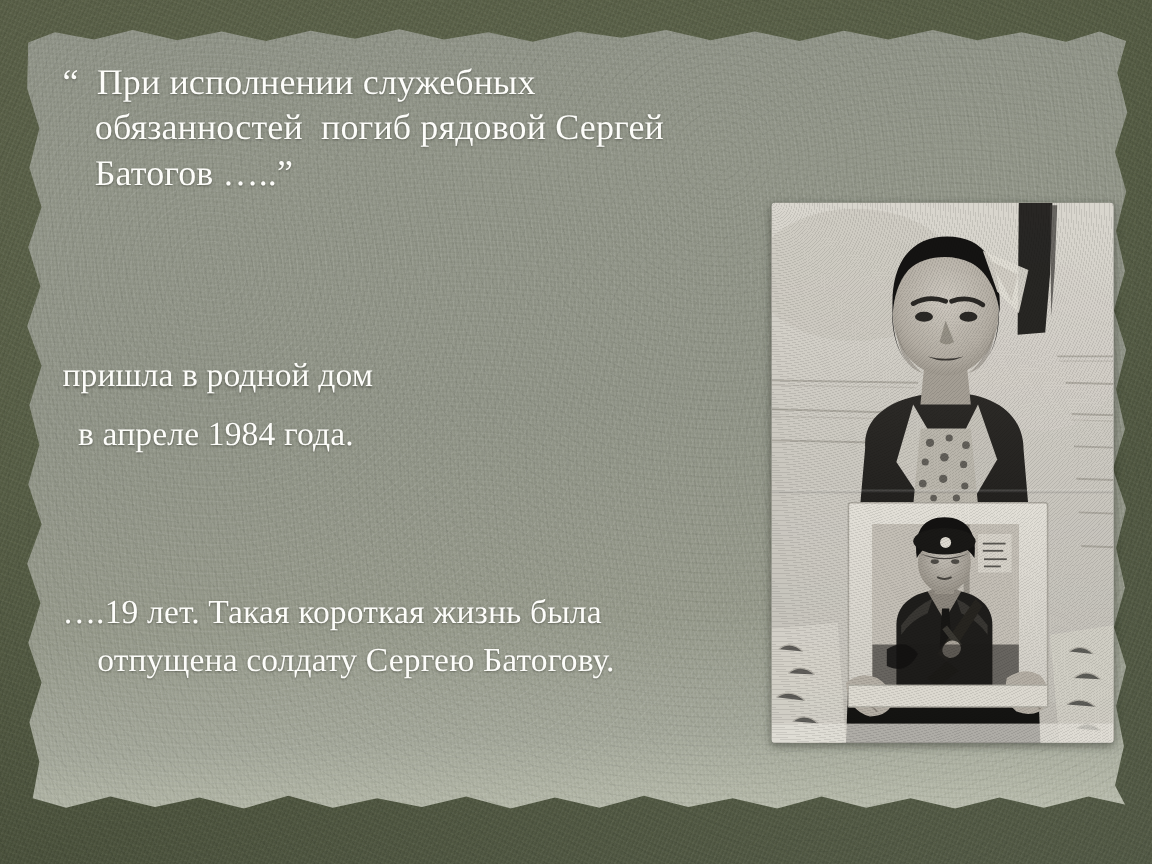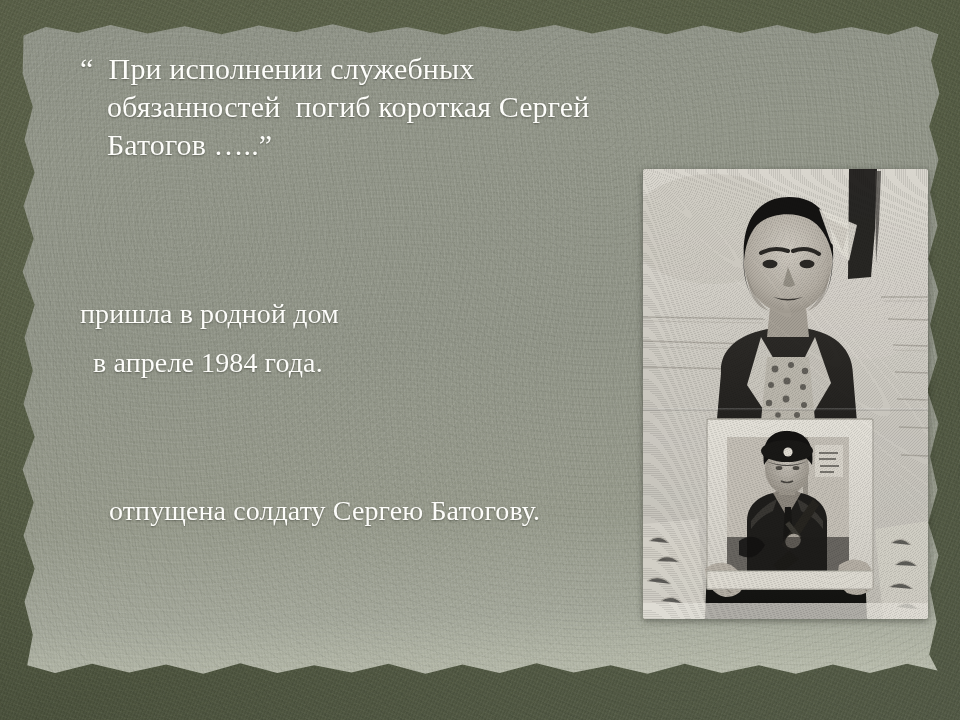--- a/index.html
+++ b/index.html
@@ -113,21 +113,21 @@
 
   
   .text-layer {
     position: absolute;
     left: 0; top: 0;
     width: 660px;
     z-index: 5;
     color: #fdfdfa;
     text-shadow: 0 1px 2px rgba(30,34,24,0.45);
   }
-  .txt-block { position: absolute; margin-left: 28px; }
+  .txt-block { position: absolute; }
   .txt-line {
     white-space: pre;
     font-weight: 400;
     letter-spacing: .1px;
   }
 
   #title-block { left: 52px; top: 50px; }
   #title-block .txt-line { font-size: 30px; line-height: 38px; }
   #title-block .ln-2, #title-block .ln-3 { padding-left: 27px; }
 
@@ -179,30 +179,31 @@
 <div class="slide">
 
   <div class="paper">
     <div class="paper-grain"></div>
   </div>
 
   <div class="text-layer">
 
     <div class="txt-block" id="title-block">
       <div class="txt-line ln-1">“  При исполнении служебных</div>
-      <div class="txt-line ln-2">обязанностей  погиб короткая Сергей</div>
+      <div class="txt-line ln-2">обязанностей  погиб рядовой Сергей</div>
       <div class="txt-line ln-3">Батогов …..”</div>
     </div>
 
     <div class="txt-block" id="verse-block">
       <div class="txt-line ln-2">пришла в родной дом</div>
       <div class="txt-line ln-3"> в апреле 1984 года.</div>
     </div>
 
     <div class="txt-block" id="closing-block">
+      <div class="txt-line ln-1">….19 лет. Такая короткая жизнь была</div>
       <div class="txt-line ln-2">отпущена солдату Сергею Батогову.</div>
     </div>
 
   </div>
 
   <div class="photo">
     <svg viewBox="0 0 285 450" preserveAspectRatio="none">
       <defs>
         <linearGradient id="bgWall" x1="0" y1="0" x2="0" y2="1">
           <stop offset="0" stop-color="#d9d6ce"></stop>

